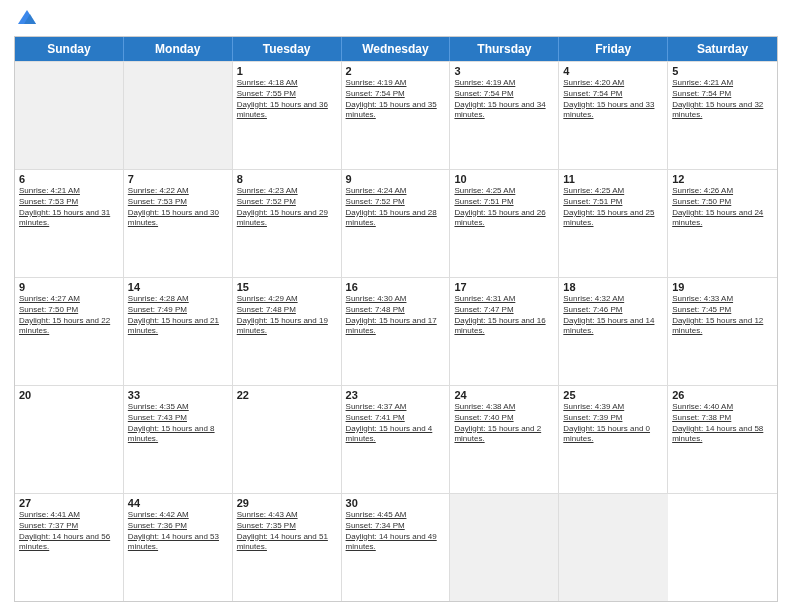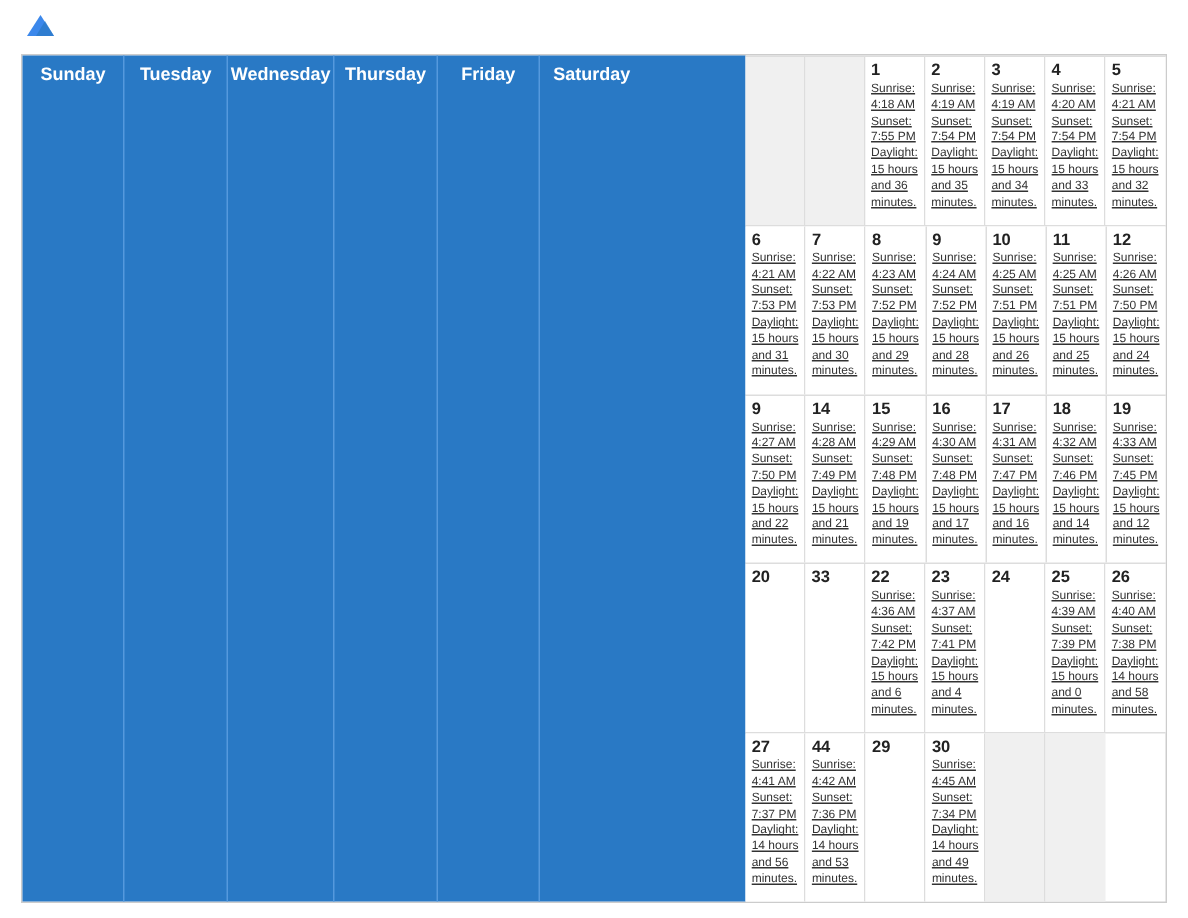--- a/index.html
+++ b/index.html
@@ -56,21 +56,21 @@
       color: #333;
       font-weight: normal;
     }
     .location {
       font-size: 14px;
       color: #555;
     }
     .calendar {
       flex: 1;
       display: flex;
-      flex-direction: row;
+      flex-direction: column;
       border: 1px solid #ccc;
     }
     .cal-header {
       display: grid;
       grid-template-columns: repeat(7, 1fr);
       background: #2979c5;
     }
     .cal-header-cell {
       color: #fff;
       text-align: center;
@@ -139,20 +139,21 @@
     </div>
     <div class="title-block">
       <div class="month-title"></div>
       <div class="location"></div>
     </div>
   </div>
 
   <div class="calendar">
     <div class="cal-header" id="cal-header">
         <div class="cal-header-cell">Sunday</div>
+        <div class="cal-header-cell">Monday</div>
         <div class="cal-header-cell">Tuesday</div>
         <div class="cal-header-cell">Wednesday</div>
         <div class="cal-header-cell">Thursday</div>
         <div class="cal-header-cell">Friday</div>
         <div class="cal-header-cell">Saturday</div>
       </div>
     <div class="cal-body" id="cal-body">
         <div class="cal-row">
           <div class="cal-cell shaded"></div>
           <div class="cal-cell shaded"></div>
@@ -236,31 +237,32 @@
             <span class="day-number">19</span>
             <div class="cell-info">Sunrise: 4:33 AM<br>Sunset: 7:45 PM<br>Daylight: 15 hours and 12 minutes.</div>
           </div>
         </div>
         <div class="cal-row">
           <div class="cal-cell">
             <span class="day-number">20</span>
           </div>
           <div class="cal-cell">
             <span class="day-number">33</span>
+            <div class="cell-info">Sunrise: 4:35 AM<br>Sunset: 7:43 PM<br>Daylight: 15 hours and 8 minutes.</div>
           </div>
           <div class="cal-cell">
             <span class="day-number">22</span>
-            <div class="cell-info">Sunrise: 4:36 AM<br>Sunset: 7:42 PM<br>Daylight: 15 hours and 6 minutes.</div>
           </div>
           <div class="cal-cell">
             <span class="day-number">23</span>
             <div class="cell-info">Sunrise: 4:37 AM<br>Sunset: 7:41 PM<br>Daylight: 15 hours and 4 minutes.</div>
           </div>
           <div class="cal-cell">
             <span class="day-number">24</span>
+            <div class="cell-info">Sunrise: 4:38 AM<br>Sunset: 7:40 PM<br>Daylight: 15 hours and 2 minutes.</div>
           </div>
           <div class="cal-cell">
             <span class="day-number">25</span>
             <div class="cell-info">Sunrise: 4:39 AM<br>Sunset: 7:39 PM<br>Daylight: 15 hours and 0 minutes.</div>
           </div>
           <div class="cal-cell">
             <span class="day-number">26</span>
             <div class="cell-info">Sunrise: 4:40 AM<br>Sunset: 7:38 PM<br>Daylight: 14 hours and 58 minutes.</div>
           </div>
         </div>
@@ -268,20 +270,21 @@
           <div class="cal-cell">
             <span class="day-number">27</span>
             <div class="cell-info">Sunrise: 4:41 AM<br>Sunset: 7:37 PM<br>Daylight: 14 hours and 56 minutes.</div>
           </div>
           <div class="cal-cell">
             <span class="day-number">44</span>
             <div class="cell-info">Sunrise: 4:42 AM<br>Sunset: 7:36 PM<br>Daylight: 14 hours and 53 minutes.</div>
           </div>
           <div class="cal-cell">
             <span class="day-number">29</span>
+            <div class="cell-info">Sunrise: 4:43 AM<br>Sunset: 7:35 PM<br>Daylight: 14 hours and 51 minutes.</div>
           </div>
           <div class="cal-cell">
             <span class="day-number">30</span>
             <div class="cell-info">Sunrise: 4:45 AM<br>Sunset: 7:34 PM<br>Daylight: 14 hours and 49 minutes.</div>
           </div>
           <div class="cal-cell shaded"></div>
           <div class="cal-cell shaded"></div>
         </div>
       </div>
   </div>

